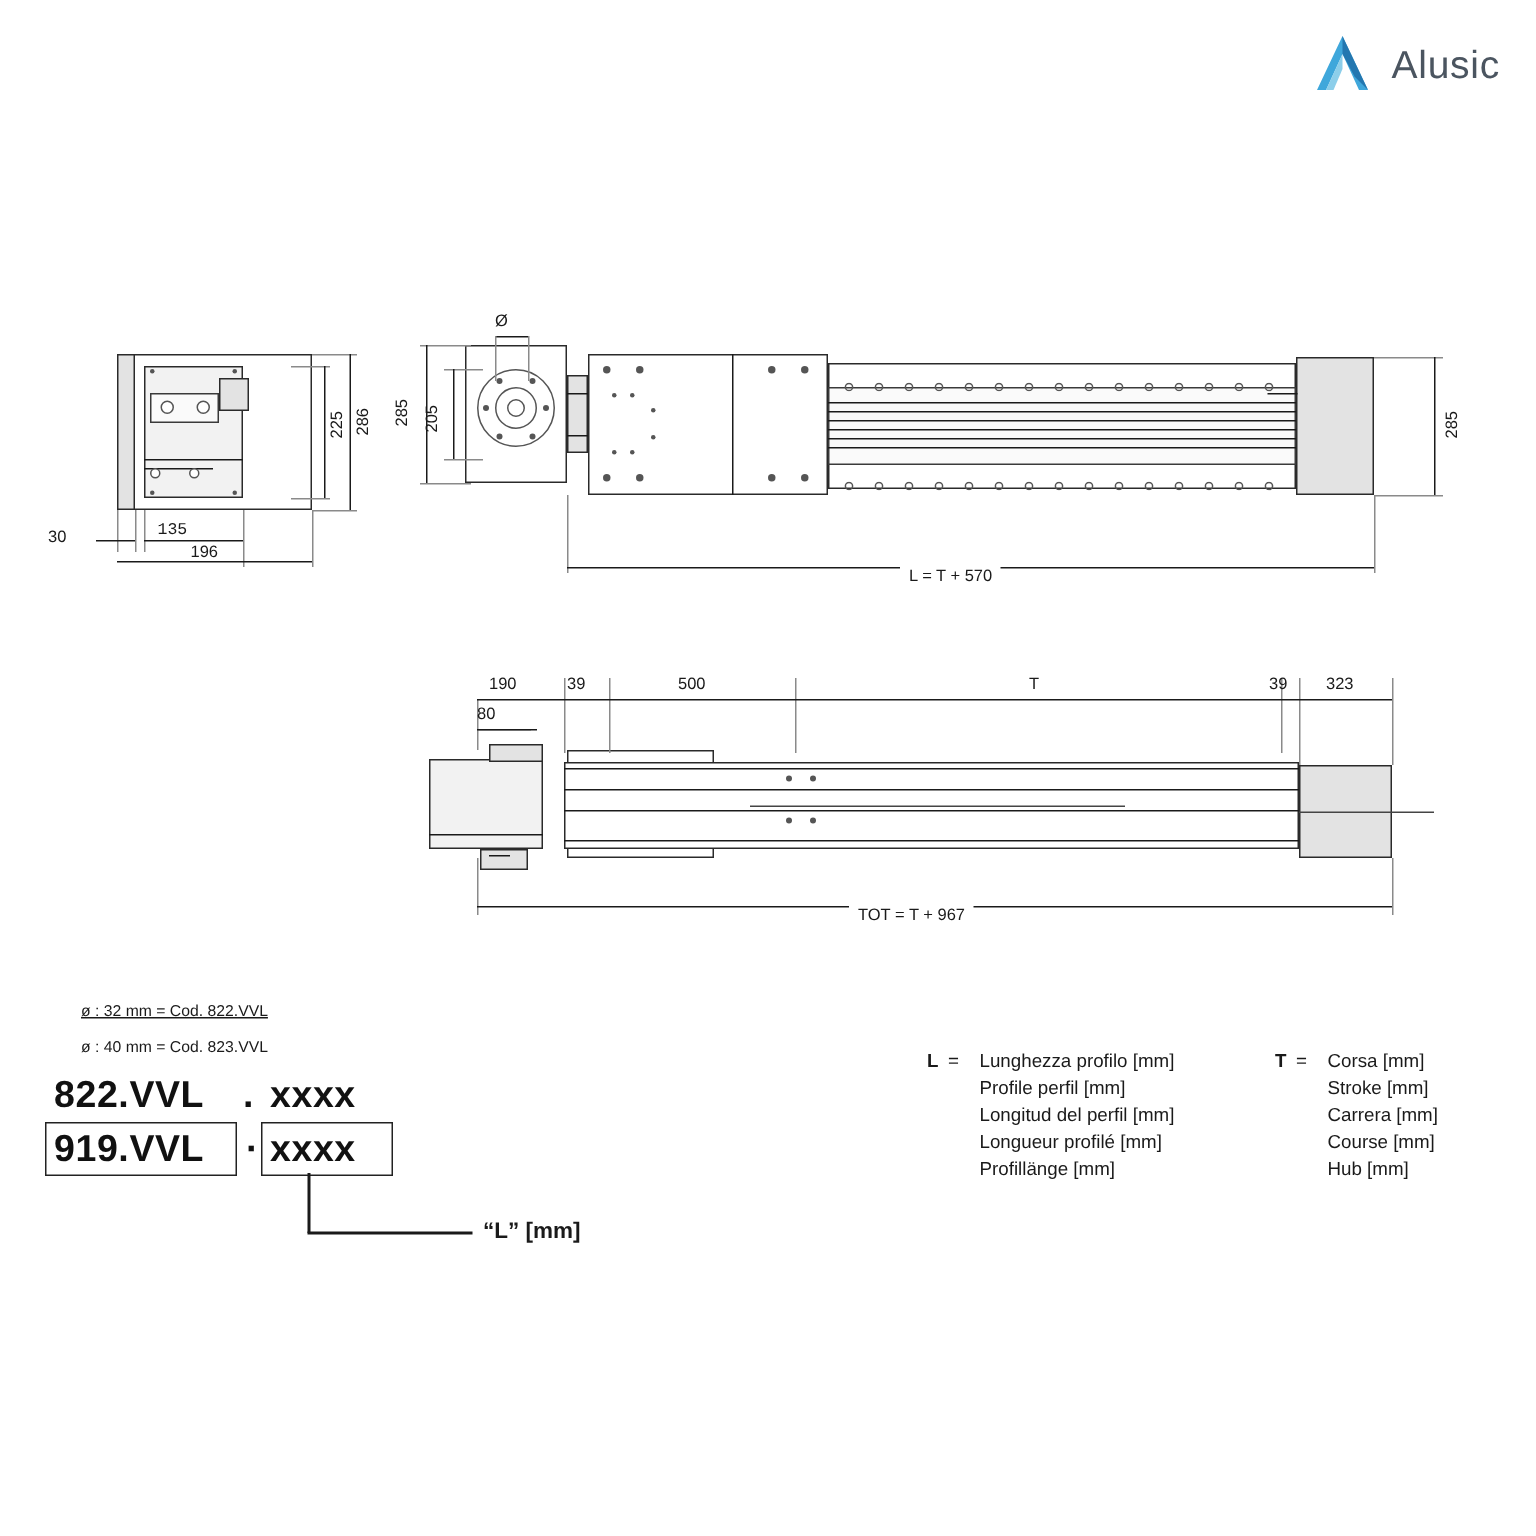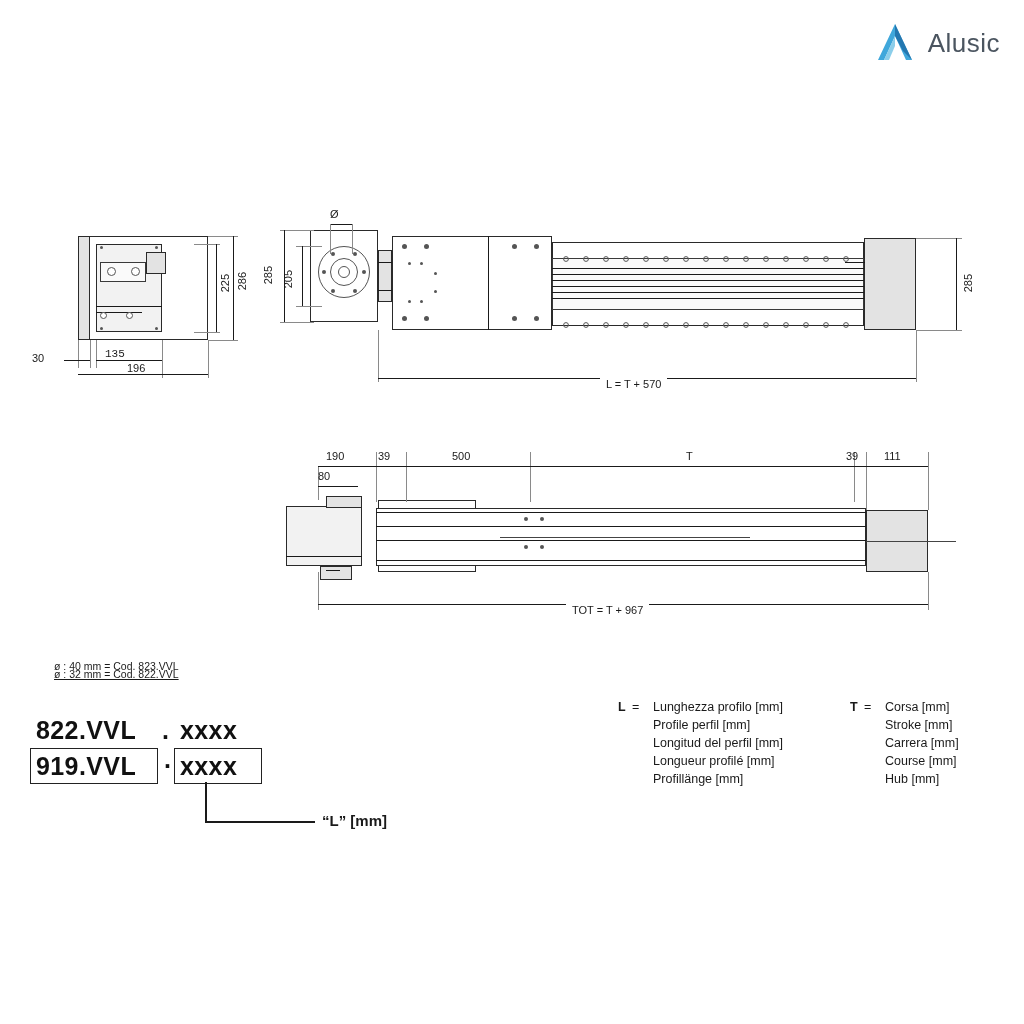--- a/index.html
+++ b/index.html
@@ -256,35 +256,35 @@
   <div class="ln" style="left:406px;top:466px;width:124px;height:1px;"></div>
   <div class="dim abs" style="left:452px;top:450px;">500</div>
 
   <div class="ln" style="left:530px;top:466px;width:324px;height:1px;"></div>
   <div class="dim abs" style="left:686px;top:450px;">T</div>
 
   <div class="ln" style="left:854px;top:466px;width:12px;height:1px;"></div>
   <div class="dim abs" style="left:846px;top:450px;">39</div>
 
   <div class="ln" style="left:866px;top:466px;width:62px;height:1px;"></div>
-  <div class="dim abs" style="left:884px;top:450px;">111</div>
+  <div class="dim abs" style="left:884px;top:450px;">323</div>
 
   <div class="ext" style="left:318px;top:486px;width:36px;height:1px;"></div>
   <div class="ln" style="left:318px;top:486px;width:40px;height:1px;"></div>
   <div class="dim abs" style="left:318px;top:470px;">80</div>
 
   <div class="ext" style="left:318px;top:572px;width:1px;height:38px;"></div>
   <div class="ext" style="left:928px;top:572px;width:1px;height:38px;"></div>
   <div class="ln" style="left:318px;top:604px;width:610px;height:1px;"></div>
   <div class="dim abs" style="left:566px;top:604px;background:#fff;padding:0 6px;">TOT = T + 967</div>
 </div>
 
 <div>
   <div class="codeline abs" style="left:54px;top:668px;text-decoration:underline;">ø : 32 mm = Cod. 822.VVL</div>
-  <div class="codeline abs" style="left:54px;top:660px;text-align:right;">ø : 40 mm = Cod. 823.VVL</div>
+  <div class="codeline abs" style="left:54px;top:692px;text-align:right;">ø : 40 mm = Cod. 823.VVL</div>
 
   <div class="bigcode abs" style="left:36px;top:716px;">822.VVL</div>
   <div class="bigcode abs" style="left:162px;top:716px;">.</div>
   <div class="bigcode abs" style="left:180px;top:716px;">xxxx</div>
 
   <div class="bigcode abs" style="left:36px;top:752px;">919.VVL</div>
   <div class="bigcode abs" style="left:164px;top:752px;">·</div>
   <div class="bigcode abs" style="left:180px;top:752px;">xxxx</div>
 
   <div class="abs" style="left:30px;top:748px;width:126px;height:34px;border:1.5px solid #222;"></div>

